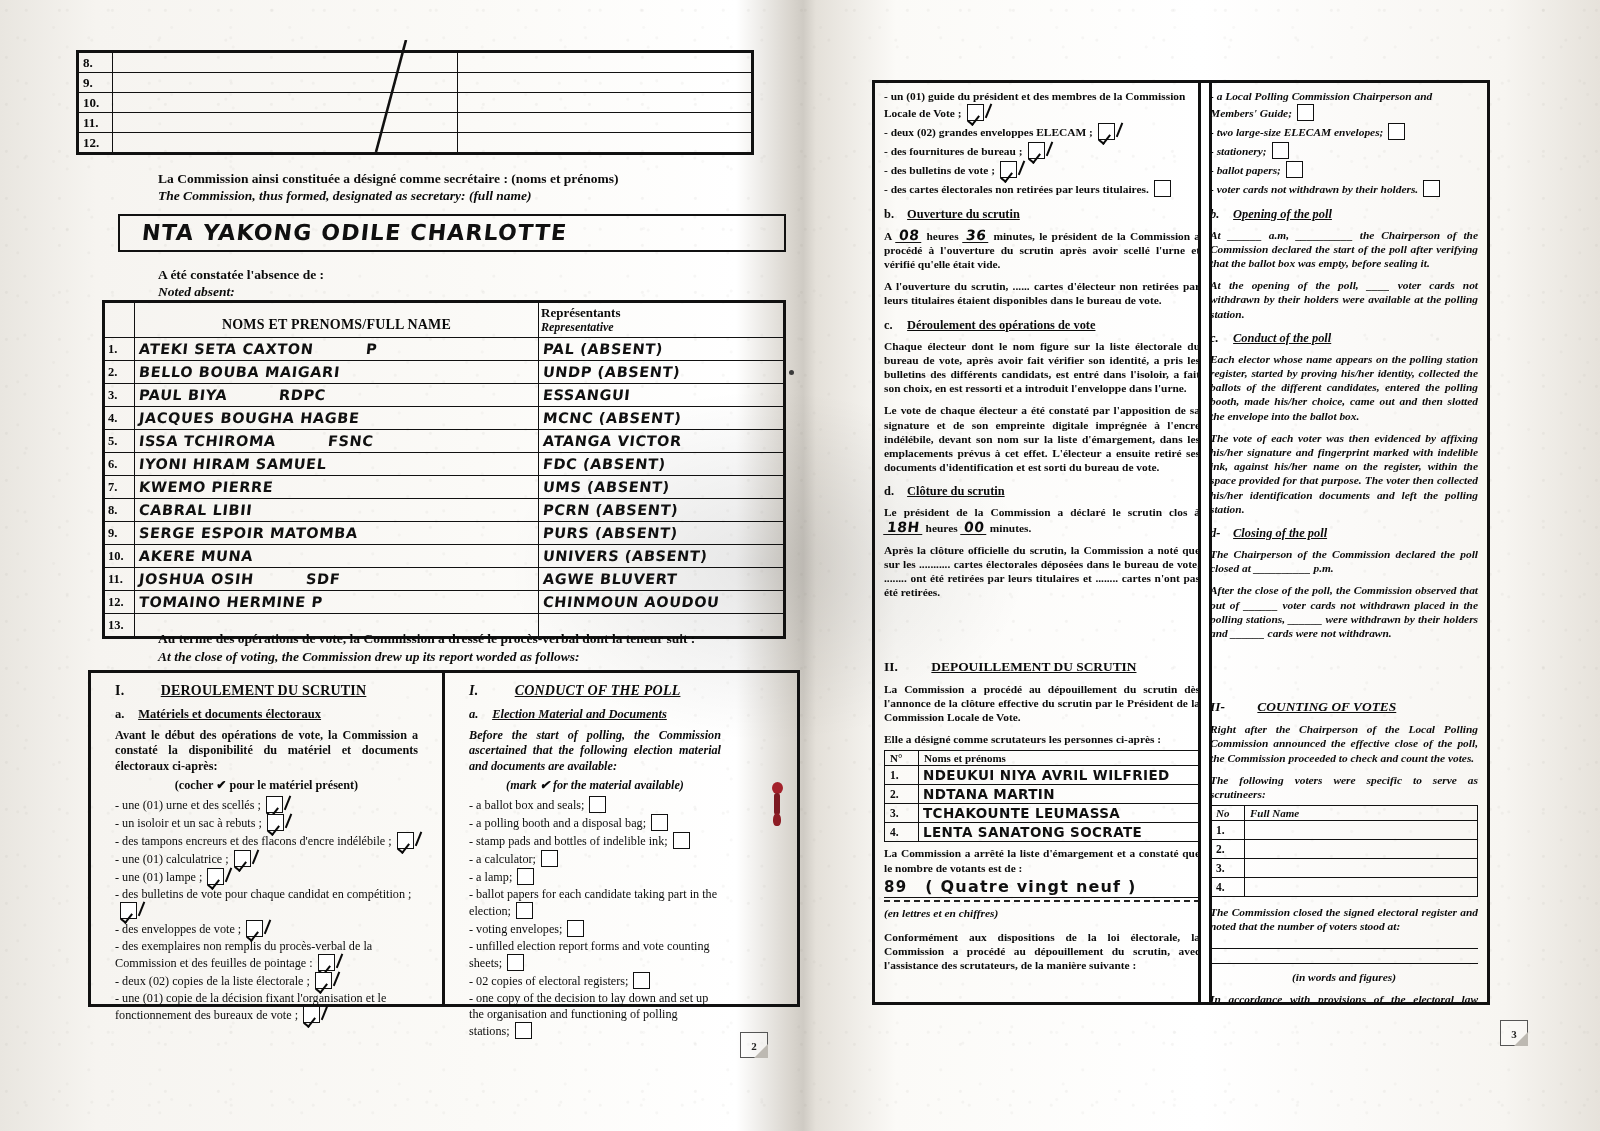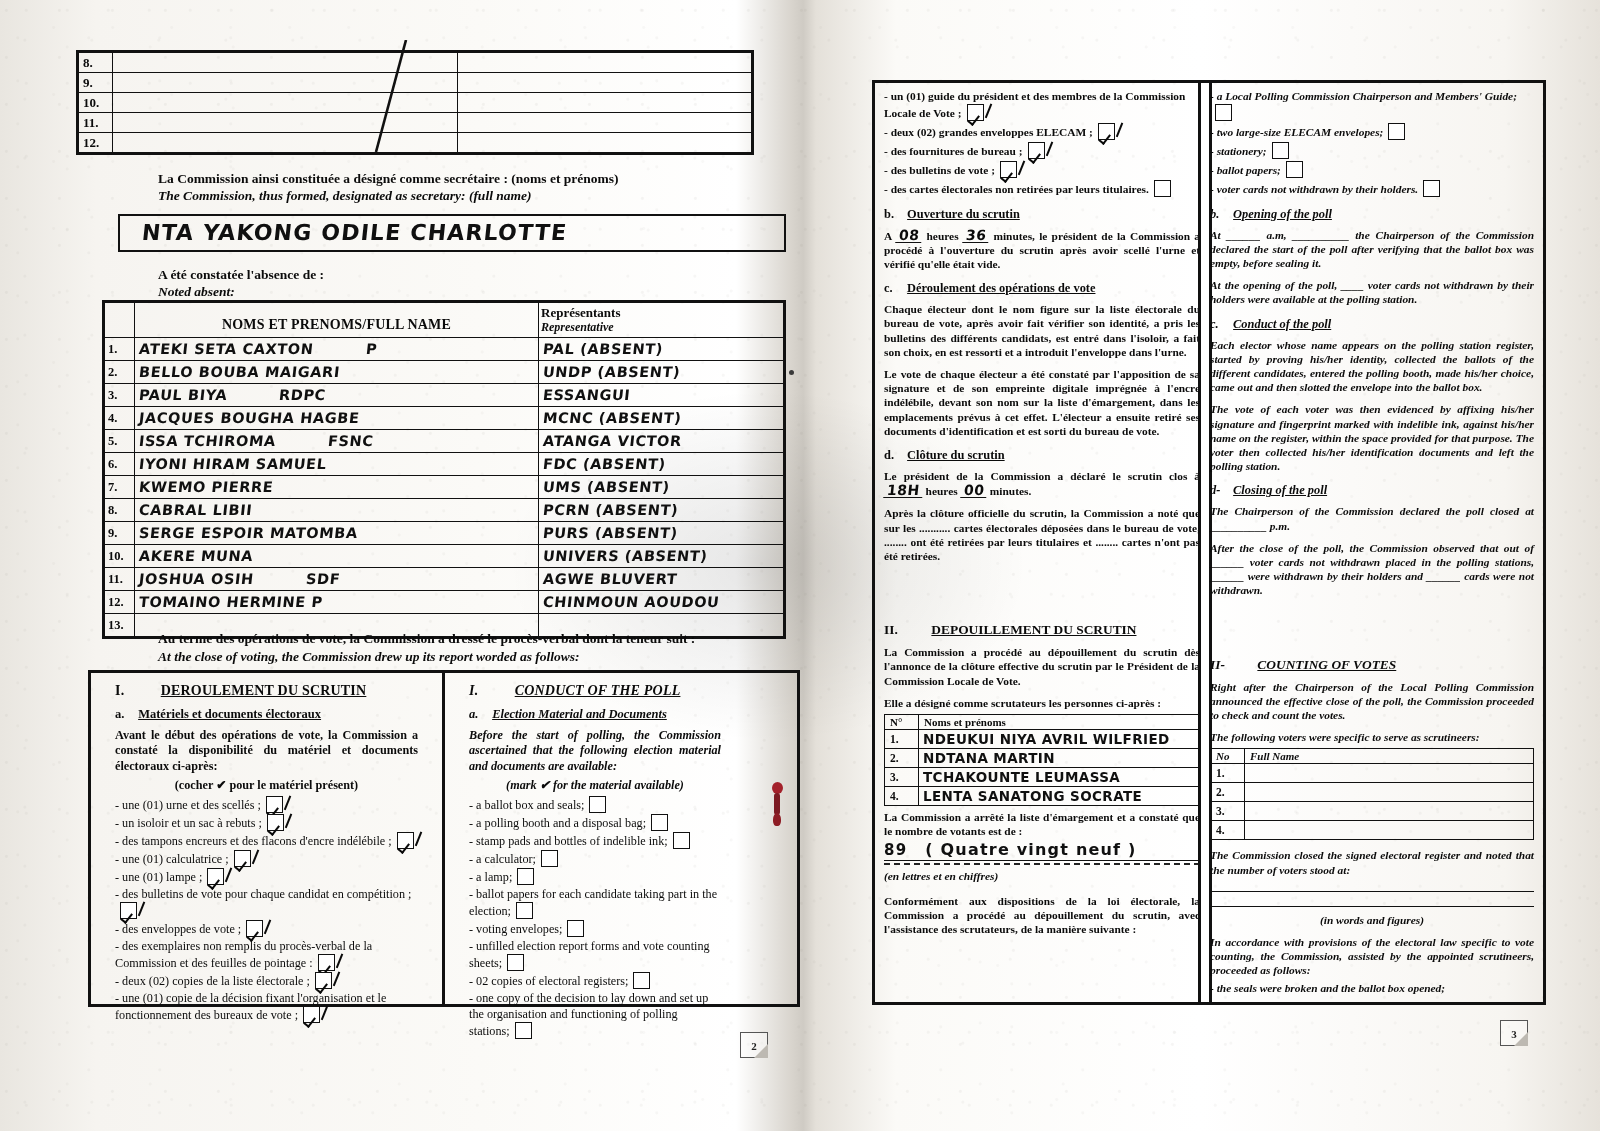--- a/index.html
+++ b/index.html
@@ -104,21 +104,21 @@
     content:""; position:absolute; left:2px; top:8px; width:5px; height:10px;
     border-right:2.4px solid #0a0a0a; border-bottom:2.4px solid #0a0a0a;
     transform:rotate(38deg); }
   .cb.checked::before {
     content:""; position:absolute; left:7px; top:-4px; width:13px; height:15px;
     border-right:2.4px solid #0a0a0a; transform:rotate(22deg); }
 
   
   .colbox { position:absolute; border:3px solid #111; padding:6px 9px; overflow:hidden; }
   #r-col-fr { left:32px; top:62px; width:340px; height:925px; }
-  #r-col-en { left:358px; top:62px; width:348px; height:925px; }
+  #r-col-en { left:358px; top:62px; width:292px; height:925px; }
   .rpara { font-size:11.4px; line-height:14.2px; text-align:justify; margin:0 0 8px; }
   .rhead { font-size:12.4px; margin:10px 0 6px; }
   .rhead .let { display:inline-block; width:20px; }
   .rhead2 { font-size:13.4px; margin:12px 0 7px; }
   .rhead2 .rom { display:inline-block; width:44px;margin-top:47px; }
   ul.ritems { list-style:none; margin:0 0 4px; padding:0; }
   ul.ritems li { font-size:11.4px; line-height:14.6px; margin:0 0 2px; }
 
   .hfill { font-family:"DejaVu Sans", sans-serif; font-weight:700; font-size:14px;
            transform:skewX(-6deg); display:inline-block; letter-spacing:.5px;
@@ -373,20 +373,21 @@
       <span class="u">Ouverture du scrutin</span>
     </div>
     <p class="rpara fr">
       <span>A</span>
       <span class="hfill">08</span>
       <span>heures</span>
       <span class="hfill">36</span>
       <span>minutes,</span>
       <span>le président de la Commission a procédé à l'ouverture du scrutin après avoir scellé l'urne et vérifié qu'elle était vide.</span>
     </p>
+    <p class="rpara fr">A l'ouverture du scrutin, ...... cartes d'électeur non retirées par leurs titulaires étaient disponibles dans le bureau de vote.</p>
 
     <div class="rhead fr">
       <span class="let">c.</span>
       <span class="u">Déroulement des opérations de vote</span>
     </div>
     <p class="rpara fr">Chaque électeur dont le nom figure sur la liste électorale du bureau de vote, après avoir fait vérifier son identité, a pris les bulletins des différents candidats, est entré dans l'isoloir, a fait son choix, en est ressorti et a introduit l'enveloppe dans l'urne.</p>
     <p class="rpara fr">Le vote de chaque électeur a été constaté par l'apposition de sa signature et de son empreinte digitale imprégnée à l'encre indélébile, devant son nom sur la liste d'émargement, dans les emplacements prévus à cet effet. L'électeur a ensuite retiré ses documents d'identification et est sorti du bureau de vote.</p>
 
     <div class="rhead fr">
       <span class="let">d.</span>

